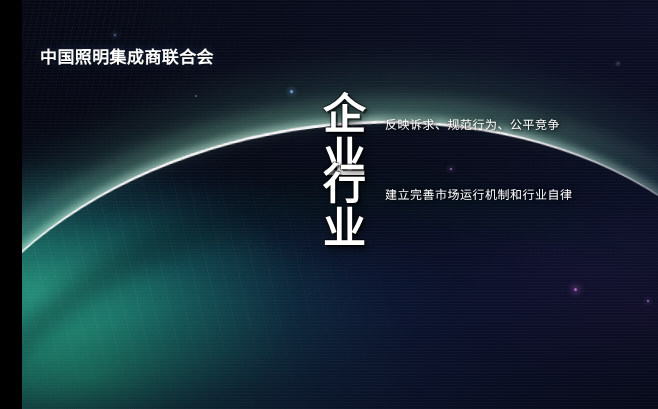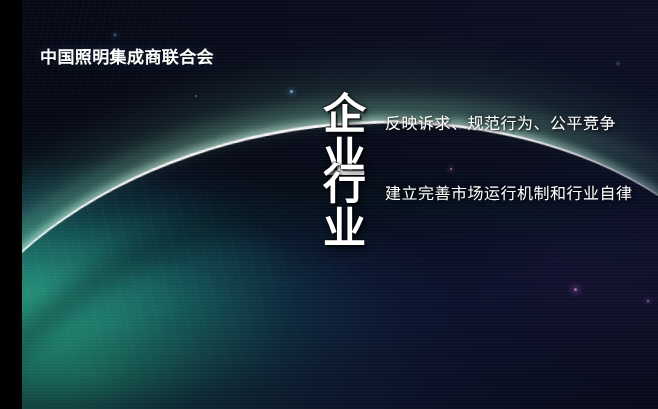--- a/index.html
+++ b/index.html
@@ -223,21 +223,21 @@
     text-shadow:
       2px 2px 0 rgba(0,0,0,0.55),
       -1px -1px 0 rgba(0,0,0,0.35),
       1px -1px 0 rgba(0,0,0,0.35),
       -1px 1px 0 rgba(0,0,0,0.35),
       3px 4px 7px rgba(0,0,0,0.60);
   }
 
   .row-desc {
     margin-left: 13px;
-    font-size: 16px;
+    font-size: 12px;
     font-weight: 400;
     letter-spacing: 0.5px;
     color: #ffffff;
     line-height: 44px;
     white-space: nowrap;
     text-shadow:
       1px 1px 3px rgba(0,0,0,0.80),
       0 0 9px rgba(0,0,0,0.45);
   }
 </style>

